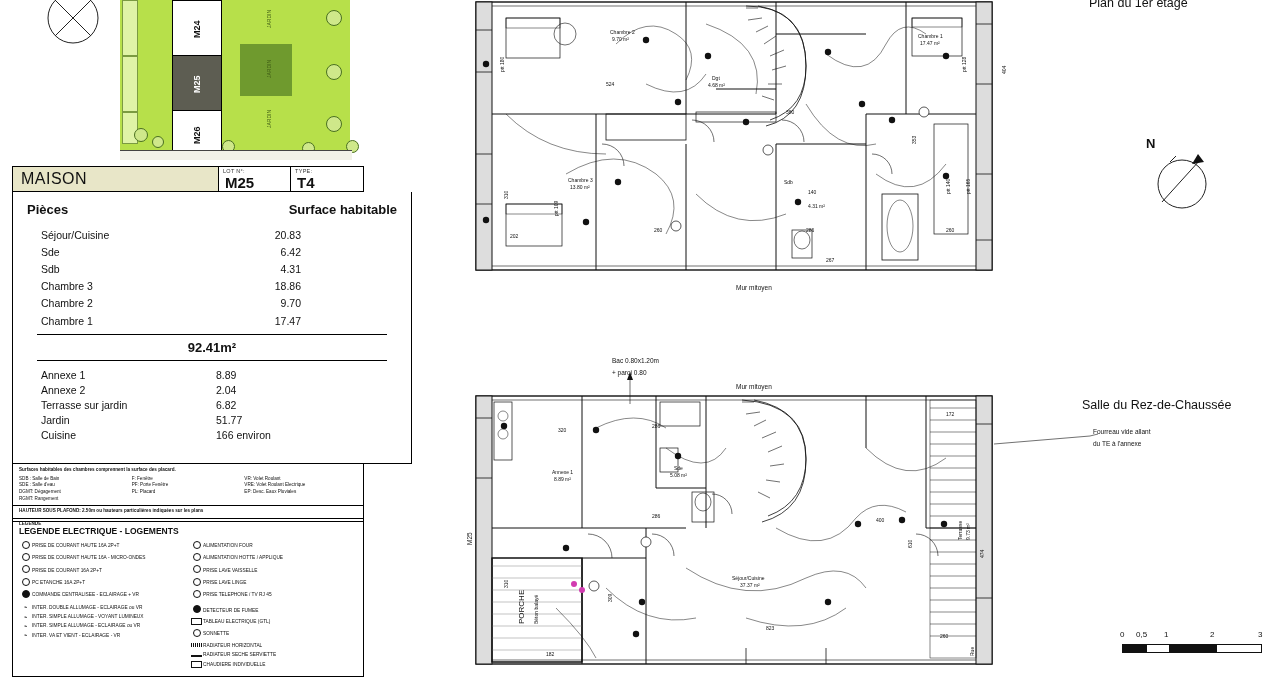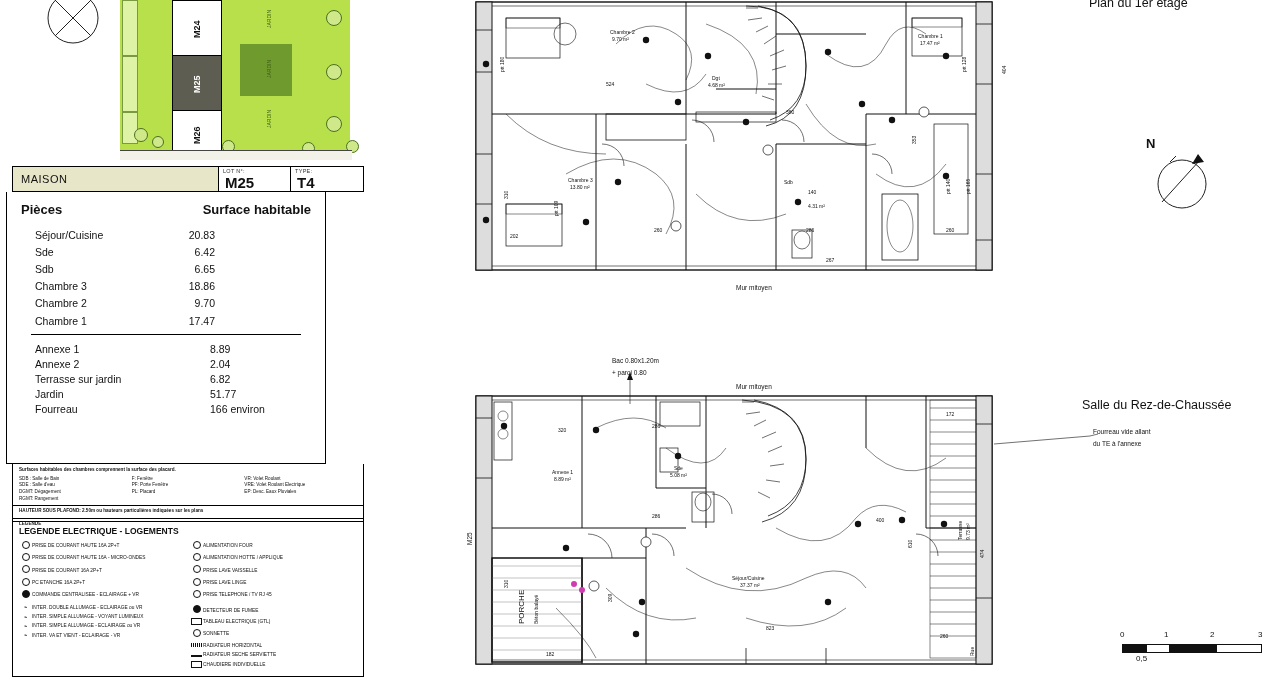--- a/index.html
+++ b/index.html
@@ -34,29 +34,29 @@
     position:absolute;font-size:5px;color:#3d5a14;
     transform:rotate(-90deg);transform-origin:center center;white-space:nowrap;
   }
 
   
   #maison-band{
     left:6px;top:166px;width:352px;height:26px;
     border:1px solid #000;box-sizing:border-box;display:flex;align-items:stretch;
   }
   #maison-band .cell{display:flex;align-items:center;box-sizing:border-box;}
-  #maison-band .c1{flex:0 0 205px;background:#e8e6c8;padding-left:8px;font-size:11px;letter-spacing:.5px;}
+  #maison-band .c1{flex:0 0 205px;background:#e8e6c8;padding-left:8px;font-size:16px;letter-spacing:.5px;}
   #maison-band .c2{flex:0 0 72px;border-left:1px solid #000;position:relative;padding-left:6px;}
   #maison-band .c3{flex:1 1 auto;border-left:1px solid #000;position:relative;padding-left:6px;}
   .mini-label{position:absolute;top:1px;left:4px;font-size:5.5px;color:#333;letter-spacing:.3px;}
   .big-val{font-size:15px;font-weight:bold;padding-top:6px;}
 
   
   #surface-table{
-    left:0;top:192px;width:320px;height:272px;
+    left:6px;top:192px;width:400px;height:272px;
     border:1px solid #000;border-top:none;box-sizing:border-box;
     padding:10px 14px 0 14px;
   }
   .st-head{display:flex;justify-content:space-between;font-size:13px;font-weight:bold;margin-bottom:9px;}
   .st-row{display:flex;justify-content:space-between;font-size:10.5px;padding:2.6px 0 2.6px 14px;}
   .st-row .v{padding-right:96px;}
   .st-total{
     text-align:center;font-size:13px;font-weight:bold;
     border-top:1px solid #000;margin:5px 10px 0 10px;padding-top:5px;
   }
@@ -190,55 +190,56 @@
     <div class="st-row">
       <span>Séjour/Cuisine</span>
       <span class="v">20.83</span>
     </div>
     <div class="st-row">
       <span>Sde</span>
       <span class="v">6.42</span>
     </div>
     <div class="st-row">
       <span>Sdb</span>
-      <span class="v">6.65</span>
+      <span class="v">4.31</span>
     </div>
     <div class="st-row">
       <span>Chambre 3</span>
       <span class="v">18.86</span>
     </div>
     <div class="st-row">
       <span>Chambre 2</span>
       <span class="v">9.70</span>
     </div>
     <div class="st-row">
       <span>Chambre 1</span>
       <span class="v">17.47</span>
     </div>
 
+    <div class="st-total">92.41m²</div>
     <div class="st-sep"></div>
 
     <div class="st-row2">
       <span class="k">Annexe 1</span>
       <span class="v">8.89</span>
     </div>
     <div class="st-row2">
       <span class="k">Annexe 2</span>
       <span class="v">2.04</span>
     </div>
     <div class="st-row2">
       <span class="k">Terrasse sur jardin</span>
       <span class="v">6.82</span>
     </div>
     <div class="st-row2">
       <span class="k">Jardin</span>
       <span class="v">51.77</span>
     </div>
     <div class="st-row2">
-      <span class="k">Fourreau</span>
+      <span class="k">Cuisine</span>
       <span class="v">166 environ</span>
     </div>
   </div>
 
   <div class="abs" id="notes">
     <div class="note-title">Surfaces habitables des chambres comprennent la surface des placard.</div>
     <div class="note-cols">
       <div class="col">
         <div>SDB : Salle de Bain</div>
         <div>SDE : Salle d'eau</div>
@@ -668,21 +669,21 @@
   <line x1="4" y1="44" x2="100" y2="36" stroke="#111" stroke-width="0.6"></line>
   <line x1="100" y1="36" x2="108" y2="34" stroke="#111" stroke-width="0.6"></line>
 </svg>
 <svg class="abs" style="left:620px;top:372px;" width="60" height="40">
   <line x1="10" y1="6" x2="10" y2="32" stroke="#111" stroke-width="0.6"></line>
   <polygon points="10,0 13,8 7,8" fill="#111"></polygon>
 </svg>
 
 <div class="abs" id="scale-bar">
   <div class="sb-num" style="left:0;">0</div>
-  <div class="sb-num" style="left:16px;margin-top:24px;">0,5</div>
+  <div class="sb-num" style="left:16px;">0,5</div>
   <div class="sb-num" style="left:44px;">1</div>
   <div class="sb-num" style="left:90px;">2</div>
   <div class="sb-num" style="left:138px;">3</div>
   <div class="sb-seg" style="left:2px;width:24px;background:#111;"></div>
   <div class="sb-seg" style="left:26px;width:24px;background:#fff;"></div>
   <div class="sb-seg" style="left:50px;width:46px;background:#111;"></div>
   <div class="sb-seg" style="left:96px;width:46px;background:#fff;"></div>
 </div>
 
 </body></html>

